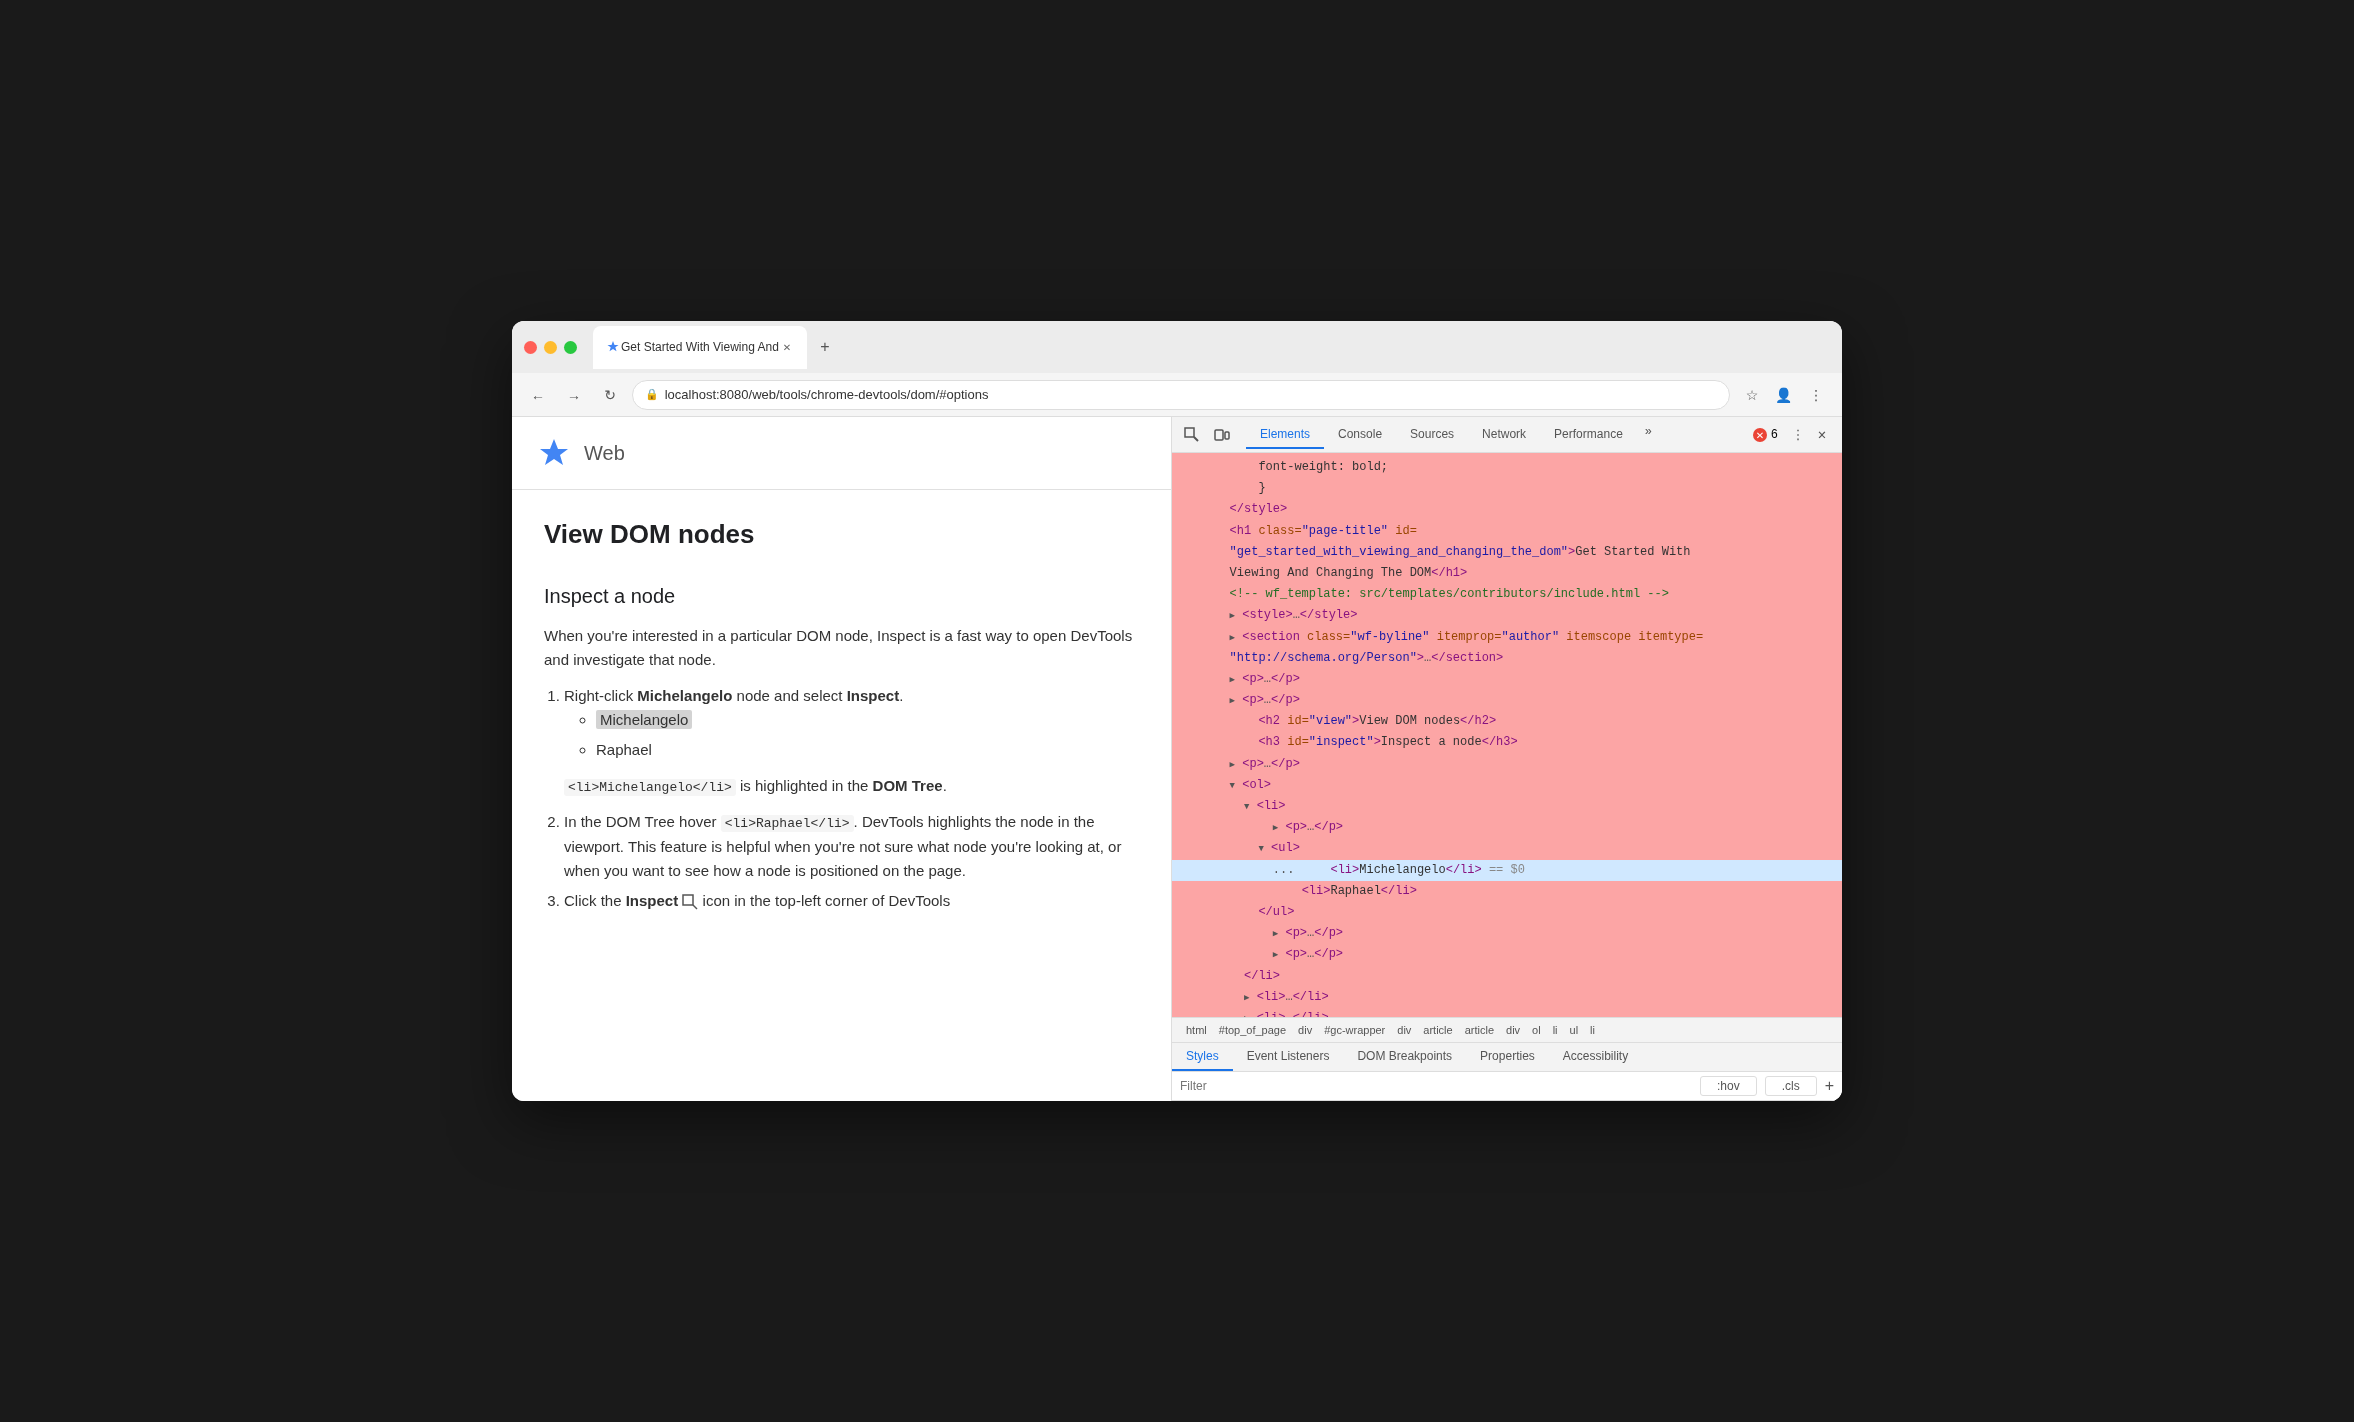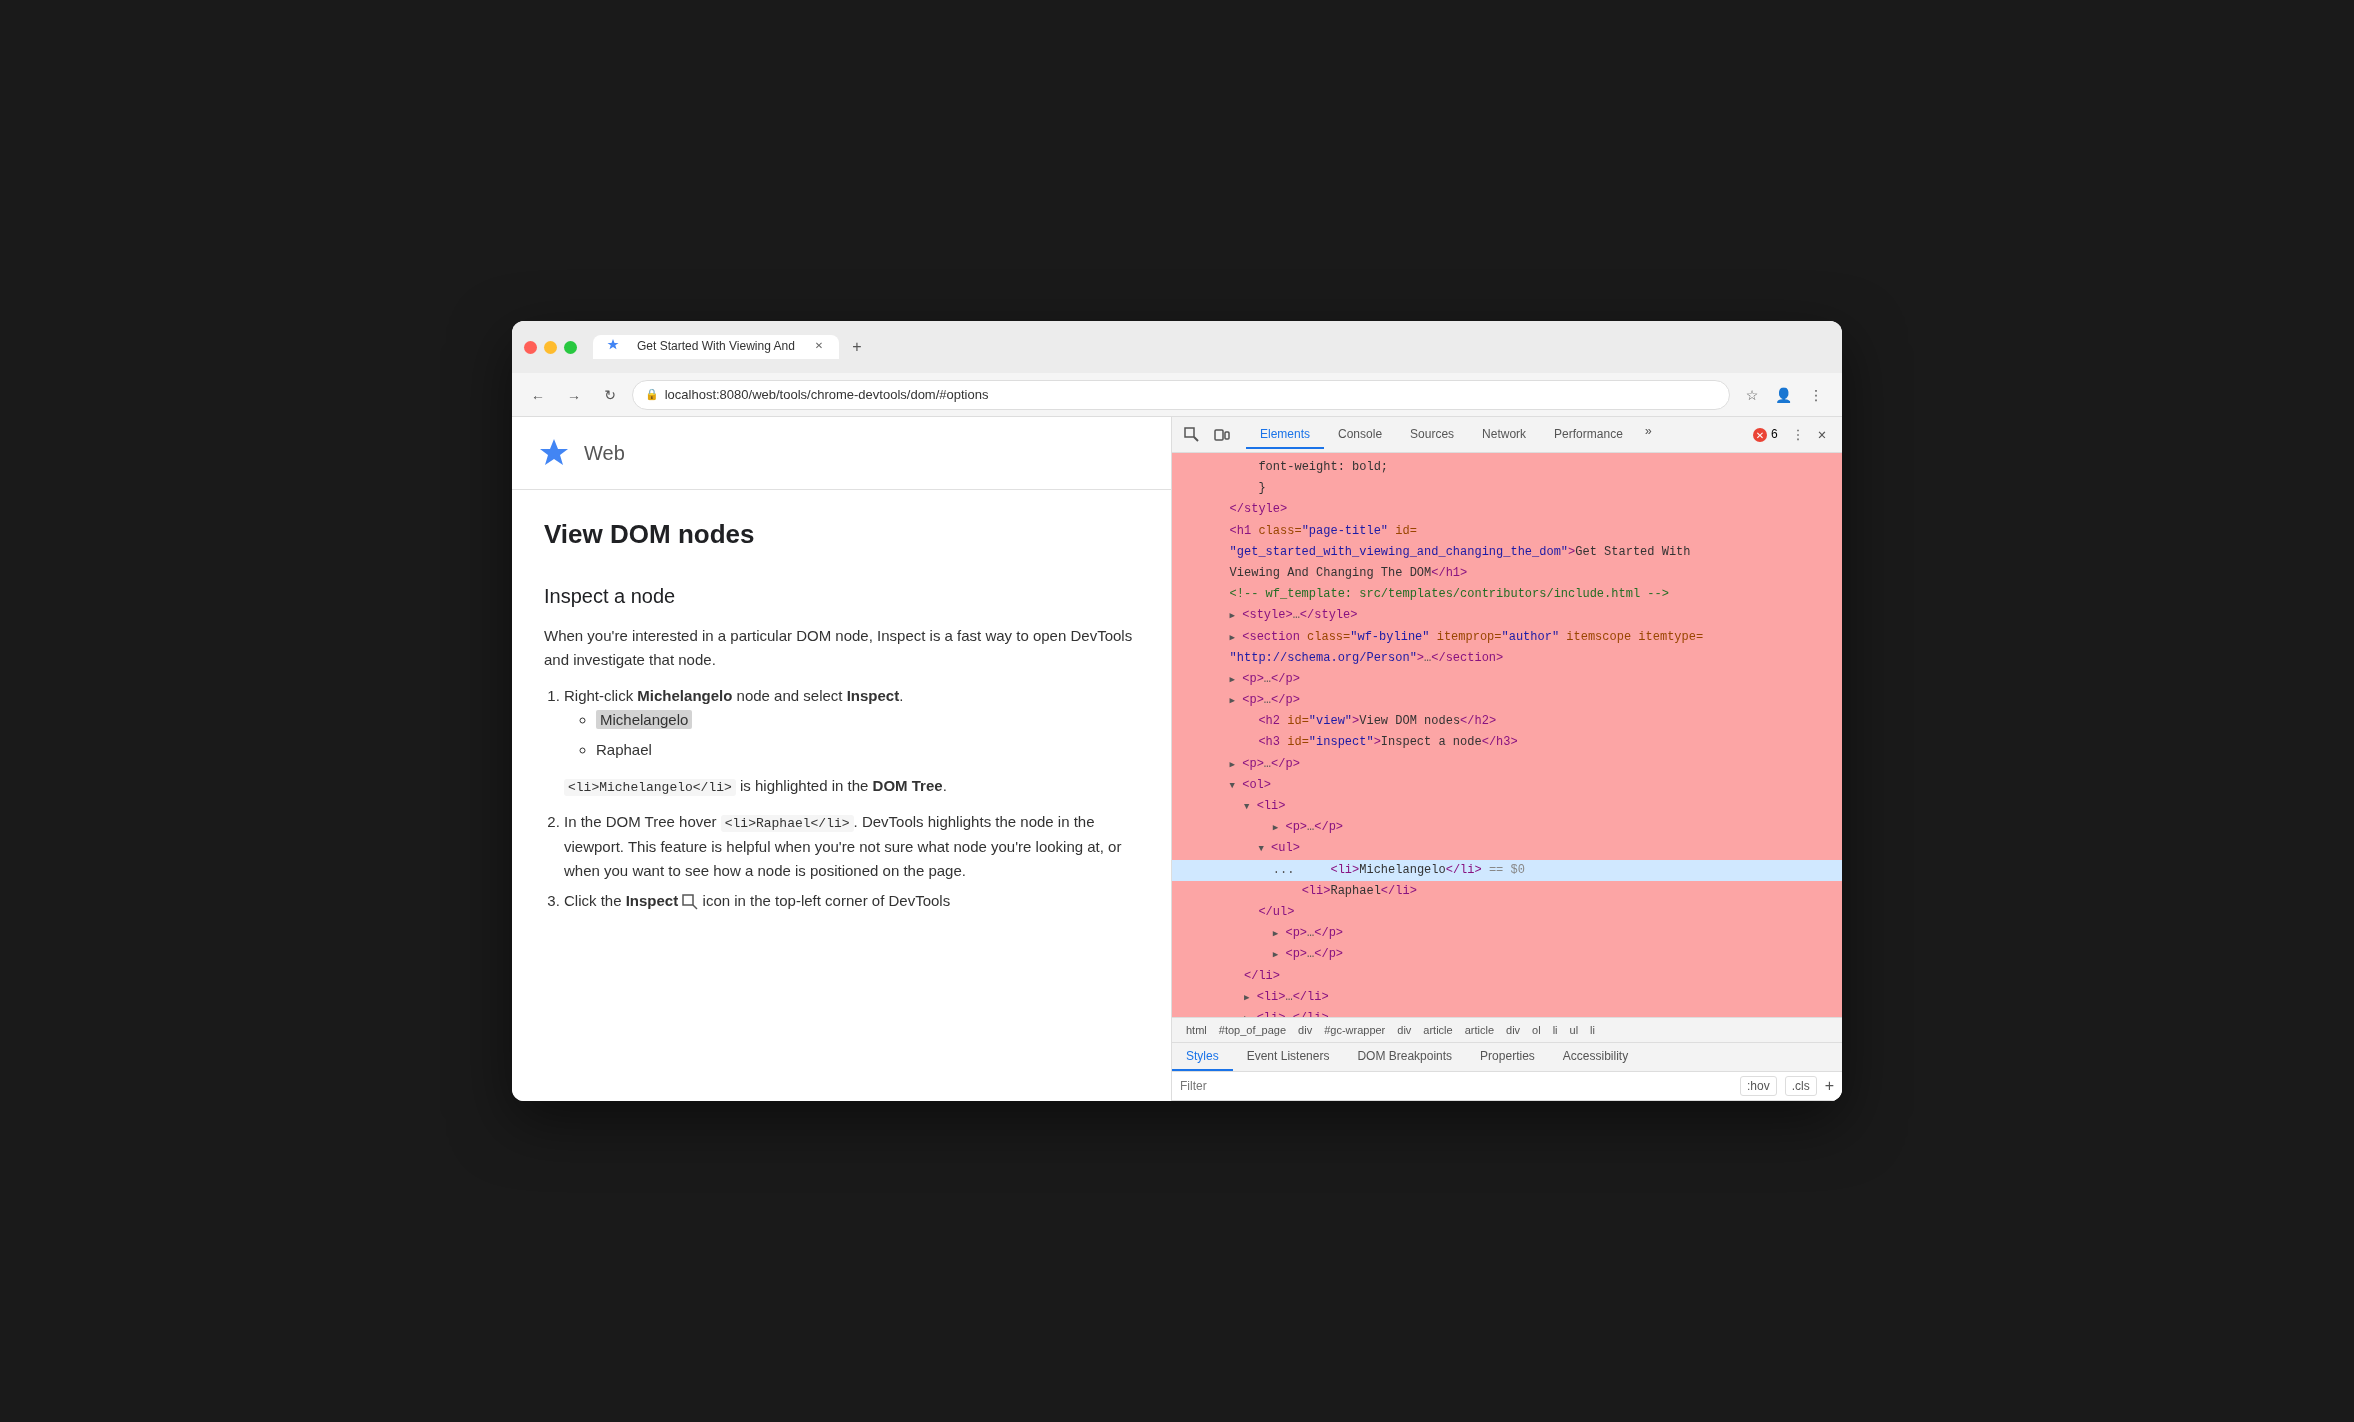--- a/index.html
+++ b/index.html
@@ -48,29 +48,29 @@
     .tl-green { background: #28c840; }
 
     .tab-bar {
       display: flex;
       align-items: center;
       gap: 4px;
       flex: 1;
     }
     .tab {
       display: flex;
-      align-items: flex-end;
-      gap: 16px;
+      align-items: center;
+      gap: 0;
       background: #fff;
       border-radius: 8px 8px 0 0;
       padding: 6px 12px;
       font-size: 12px;
       color: #333;
       min-width: 200px;
-      height: 24px;
+      height: 43px;
     }
     .tab-favicon {
       width: 16px;
       height: 16px;
       color: #4285f4;
     }
     .tab-close {
       margin-left: auto;
       width: 16px;
       height: 16px;
@@ -388,21 +388,21 @@
       color: #333;
     }
     .filter-tags {
       display: flex;
       gap: 8px;
       align-items: center;
     }
     .filter-tag {
       color: #555;
       font-size: 12px;
-      padding: 2px 6px;
+      padding: 2px 16px;
       border-radius: 3px;
       border: 1px solid #ddd;
     }
     .filter-add {
       color: #555;
       font-size: 16px;
     }
   </style>
 </head>
 <body>

